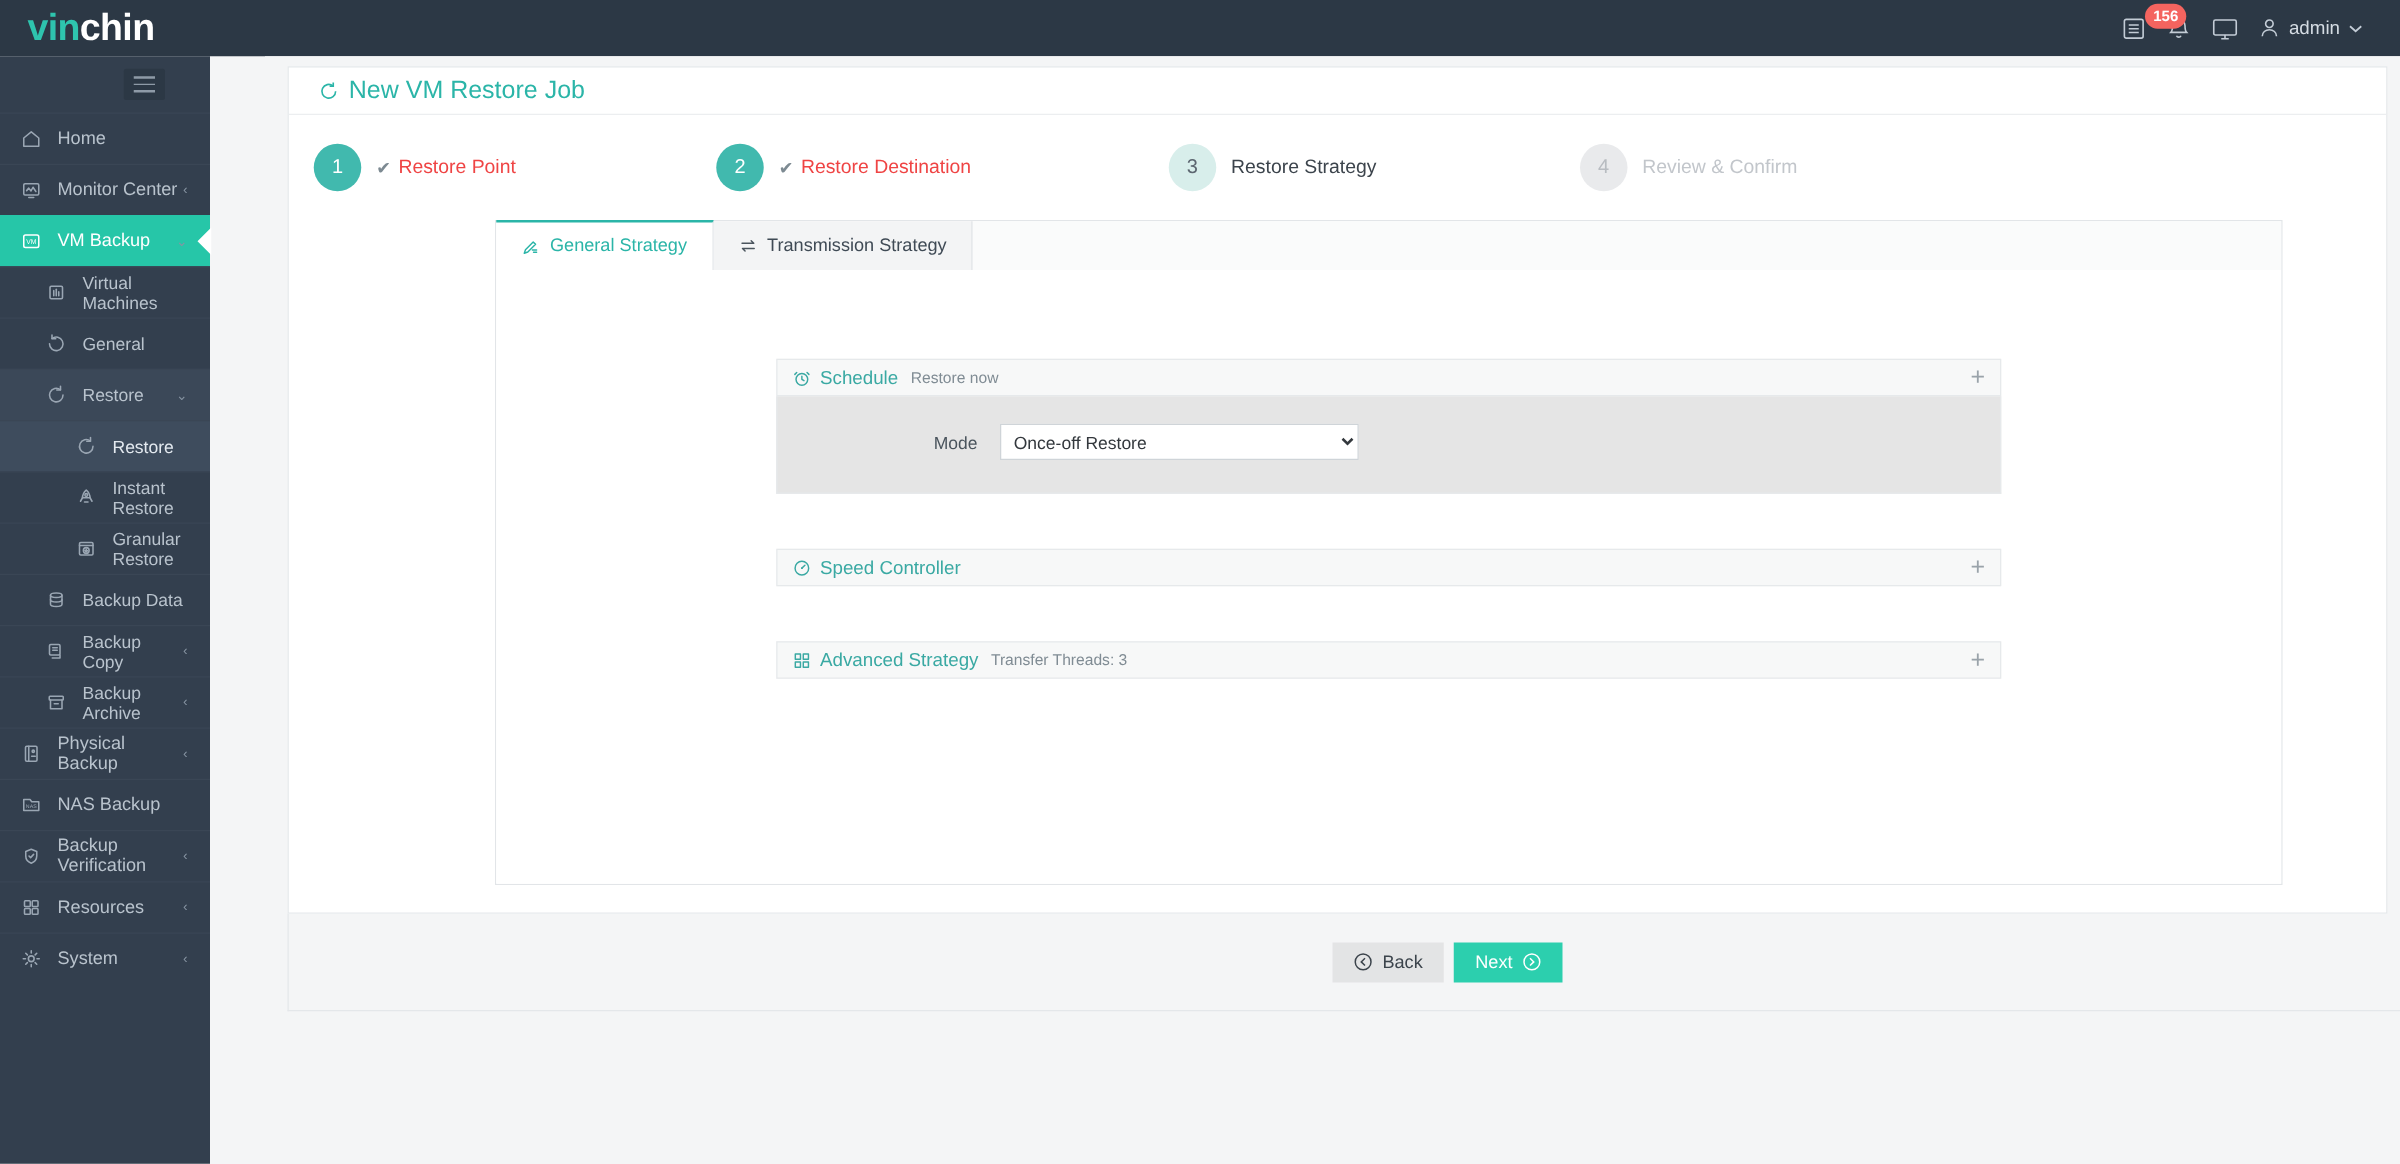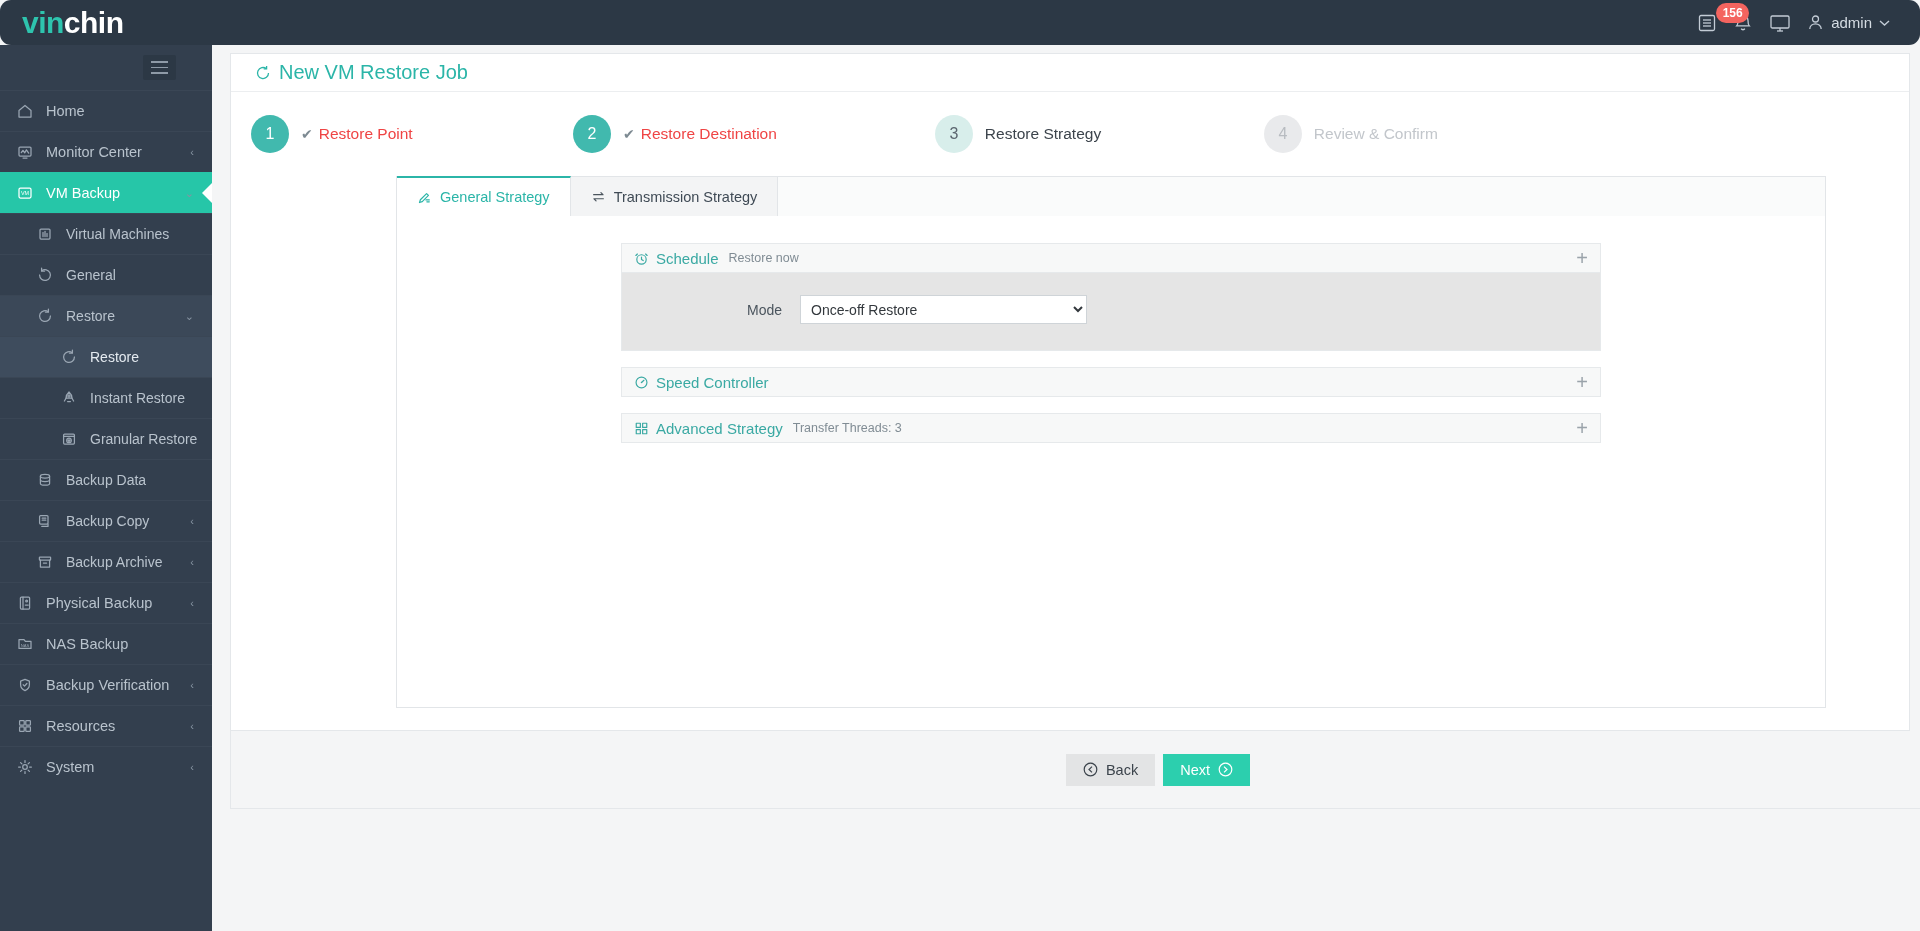--- a/index.html
+++ b/index.html
@@ -7,21 +7,21 @@
     width: 1920px; height: 931px;
     font-family: "Liberation Sans", sans-serif;
     background: #f4f5f6;
     overflow: hidden;
   }
 
   
   #topbar {
     position: absolute; left: 0; top: 0; width: 1920px; height: 45px;
     background: #2c3845;
-    display: flex; align-items: center; border-radius: 11px;
+    display: flex; align-items: center;
   }
   #logo {
     width: 212px; padding-left: 22px;
     font-size: 30px; font-weight: bold; letter-spacing: -0.5px;
     line-height: 45px;
   }
   #logo .a { color: #2ec4ae; }
   #logo .b { color: #ffffff; }
   #top-right {
     margin-left: auto; display: flex; align-items: center;
@@ -32,21 +32,21 @@
   .badge {
     position: absolute; left: -17px; top: -9px;
     background: #f4645f; color: #fff; font-size: 12px; font-weight: bold;
     border-radius: 11px; min-width: 33px; height: 20px; line-height: 20px;
     text-align: center; padding: 0 4px;
   }
   #userbox { display: flex; align-items: center; gap: 7px; cursor: pointer; font-size: 15px; color: #d5dce3; }
 
   
   #sidebar {
-    position: absolute; left: 0; top: 45px; width: 212px; height: 886px;
+    position: absolute; left: 0; top: 45px; width: 168px; height: 886px;
     background: #333f4e;
   }
   #hamburger-row { height: 45px; display: flex; align-items: center; justify-content: flex-end; padding-right: 36px; }
   #hamburger {
     width: 33px; height: 25px; background: #2c3845; border-radius: 2px;
     display: flex; flex-direction: column; justify-content: center; align-items: center; gap: 4px;
     cursor: pointer;
   }
   #hamburger i { display: block; width: 17px; height: 1.5px; background: #8e9aa7; }
 
@@ -108,20 +108,21 @@
     background: #ffffff; color: #2bb5a8;
     border-top: 2px solid #2bb5a8; margin-top: -1px; height: 40px;
   }
   #tabbody { background: #fff; height: 491px; padding-top: 27px; }
 
   .panel { width: 980px; margin: 0 auto 16px auto; }
   .phead {
     height: 30px; background: #f7f8f8; border: 1px solid #e6e9eb;
     display: flex; align-items: center; padding: 0 12px;
     cursor: pointer;
+    margin-top: 44px;
   }
   .phead .pic { margin-right: 7px; display:inline-flex; }
   .ptitle { color: #3aa9a3; font-size: 15px; }
   .psub { color: #808c94; font-size: 12.5px; margin-left: 10px; }
   .plus { margin-left: auto; color: #9aa3aa; font-size: 20px; line-height: 1; font-weight: 300; }
   .pbody { border: 1px solid #e6e9eb; border-top: none; background: #e5e5e5; padding: 22px 0 26px 0; }
   .formrow { display: flex; align-items: center; }
   .flabel { width: 178px; text-align: right; padding-right: 18px; font-size: 14px; color: #4a545d; }
   select.fsel {
     width: 287px; height: 29px; font-size: 14px; color: #33383d;

